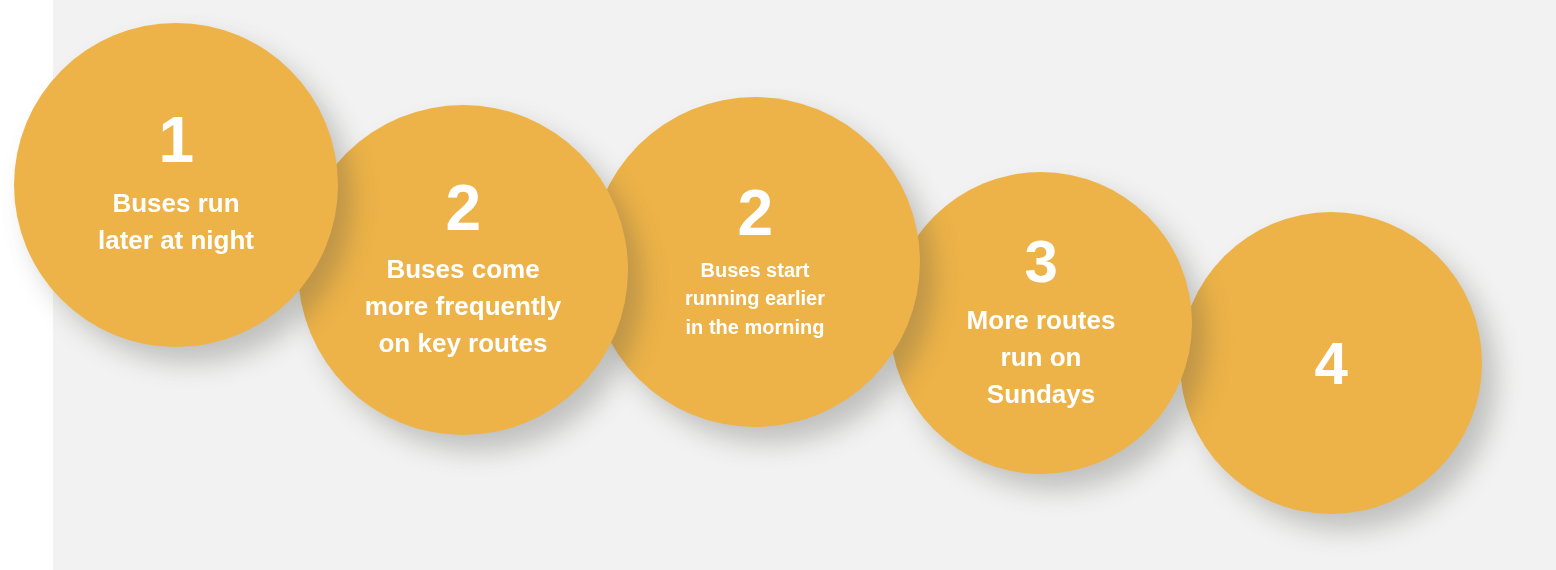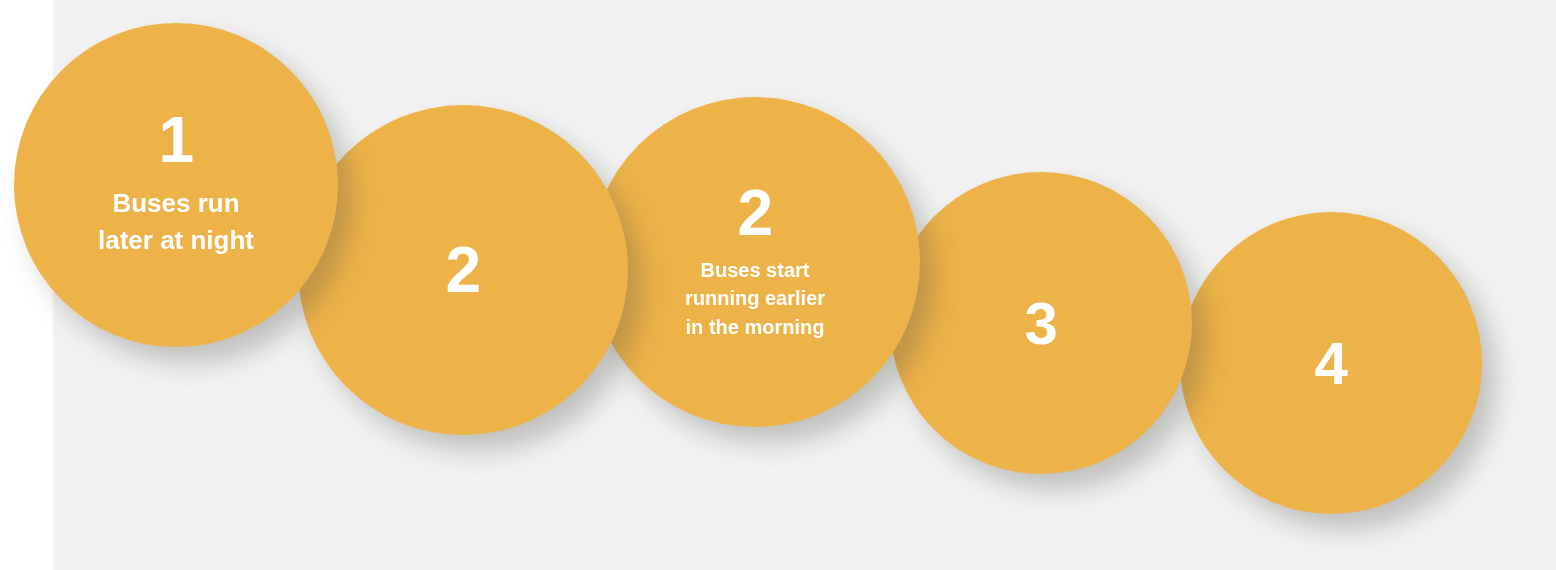--- a/index.html
+++ b/index.html
@@ -106,30 +106,36 @@
   <div id="backdrop-panel"></div>
 
   <div class="circle" id="circle-1">
     <div class="step-number">1</div>
     <div class="step-text">Buses run
 later at night</div>
   </div>
 
   <div class="circle" id="circle-2">
     <div class="step-number">2</div>
+    <div class="step-text">Buses come
+more frequently
+on key routes</div>
   </div>
 
   <div class="circle" id="circle-3">
     <div class="step-number">2</div>
     <div class="step-text">Buses start
 running earlier
 in the morning</div>
   </div>
 
   <div class="circle" id="circle-4">
     <div class="step-number">3</div>
+    <div class="step-text">More routes
+run on
+Sundays</div>
   </div>
 
   <div class="circle" id="circle-5">
     <div class="step-number">4</div>
   </div>
 
 </div>
 
 </body></html>

